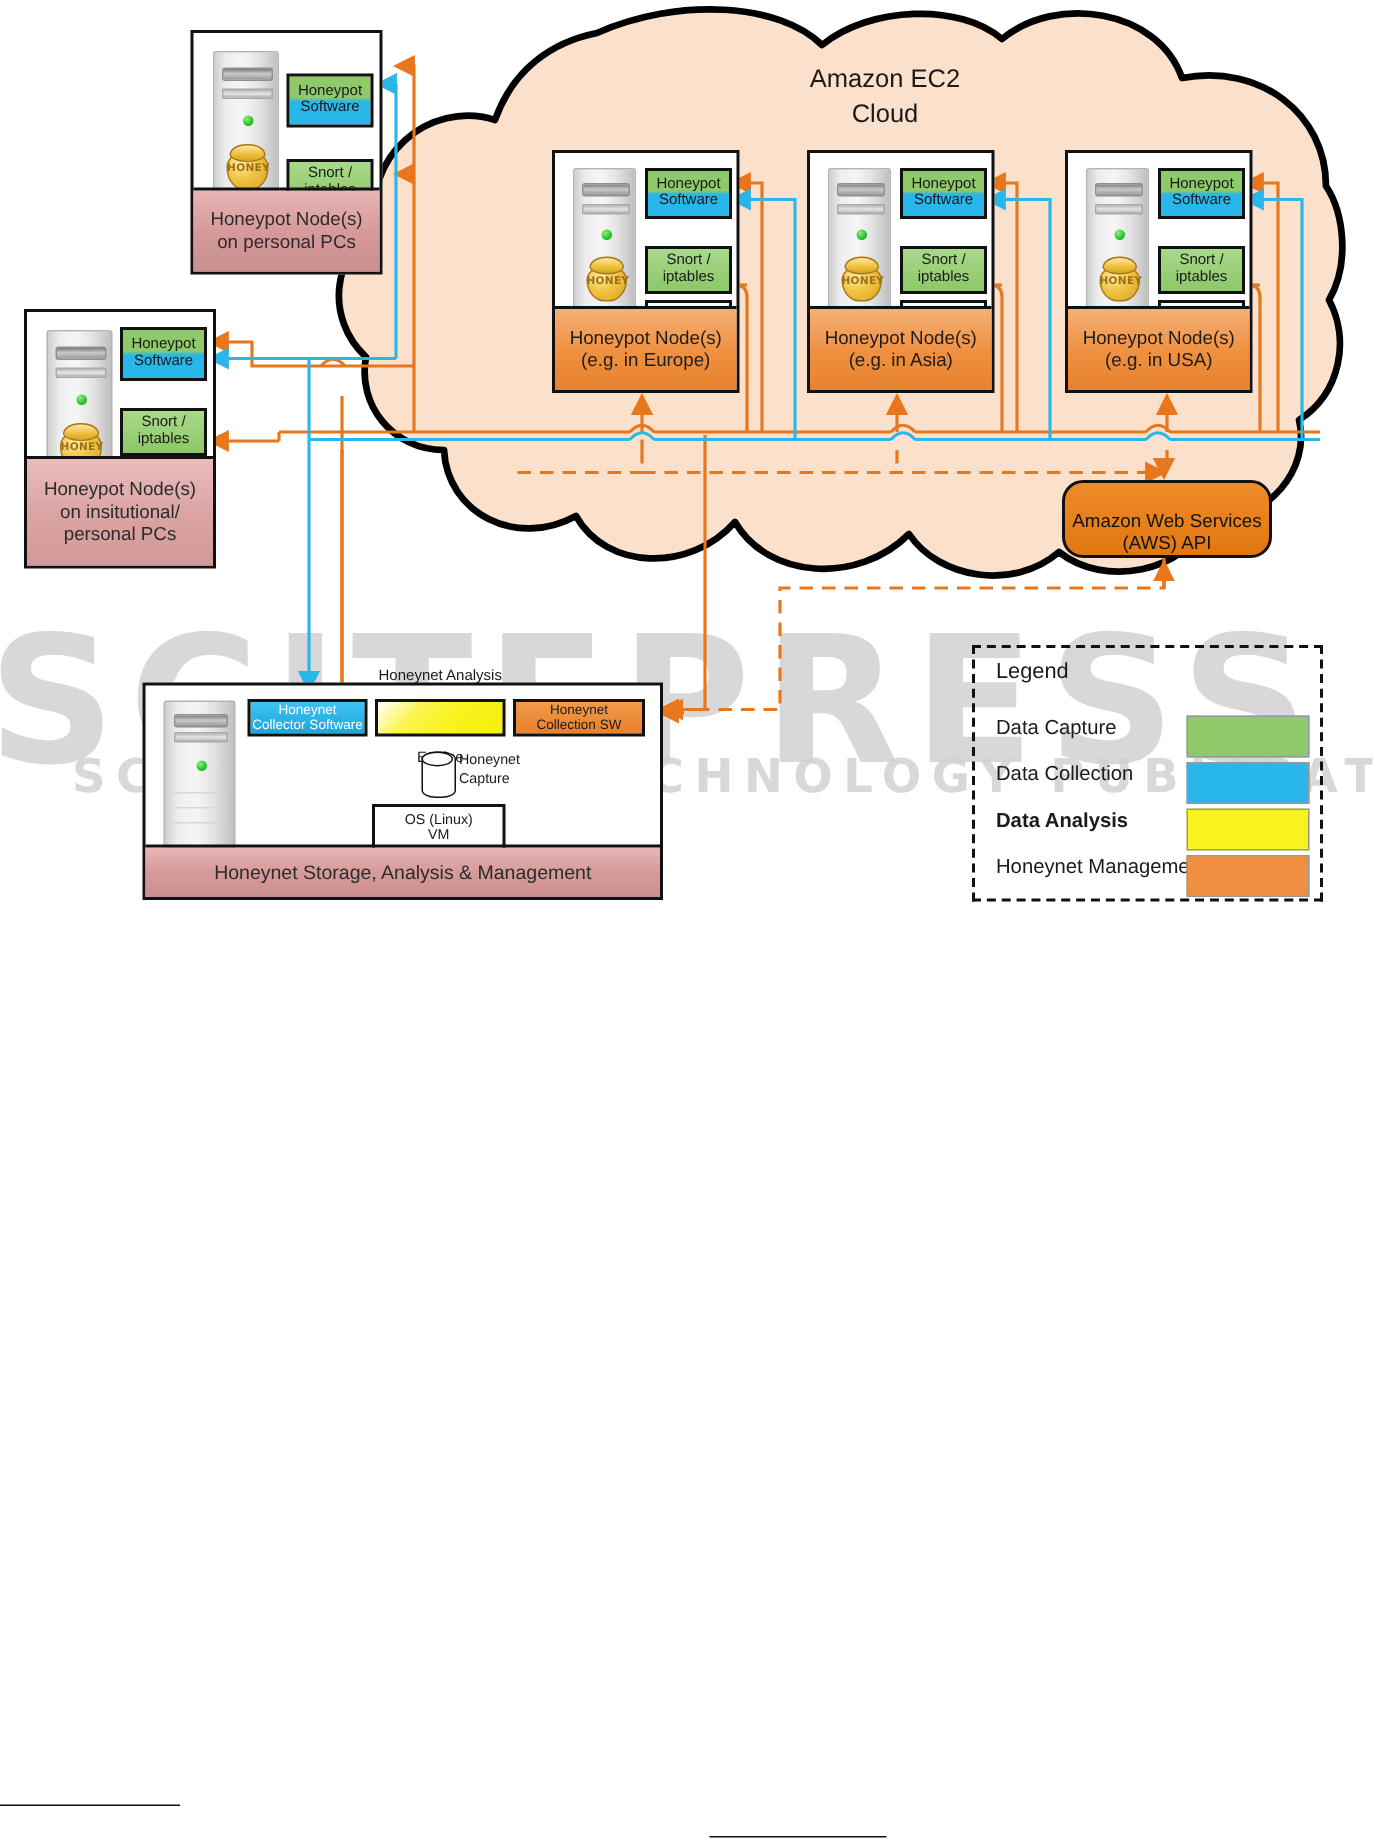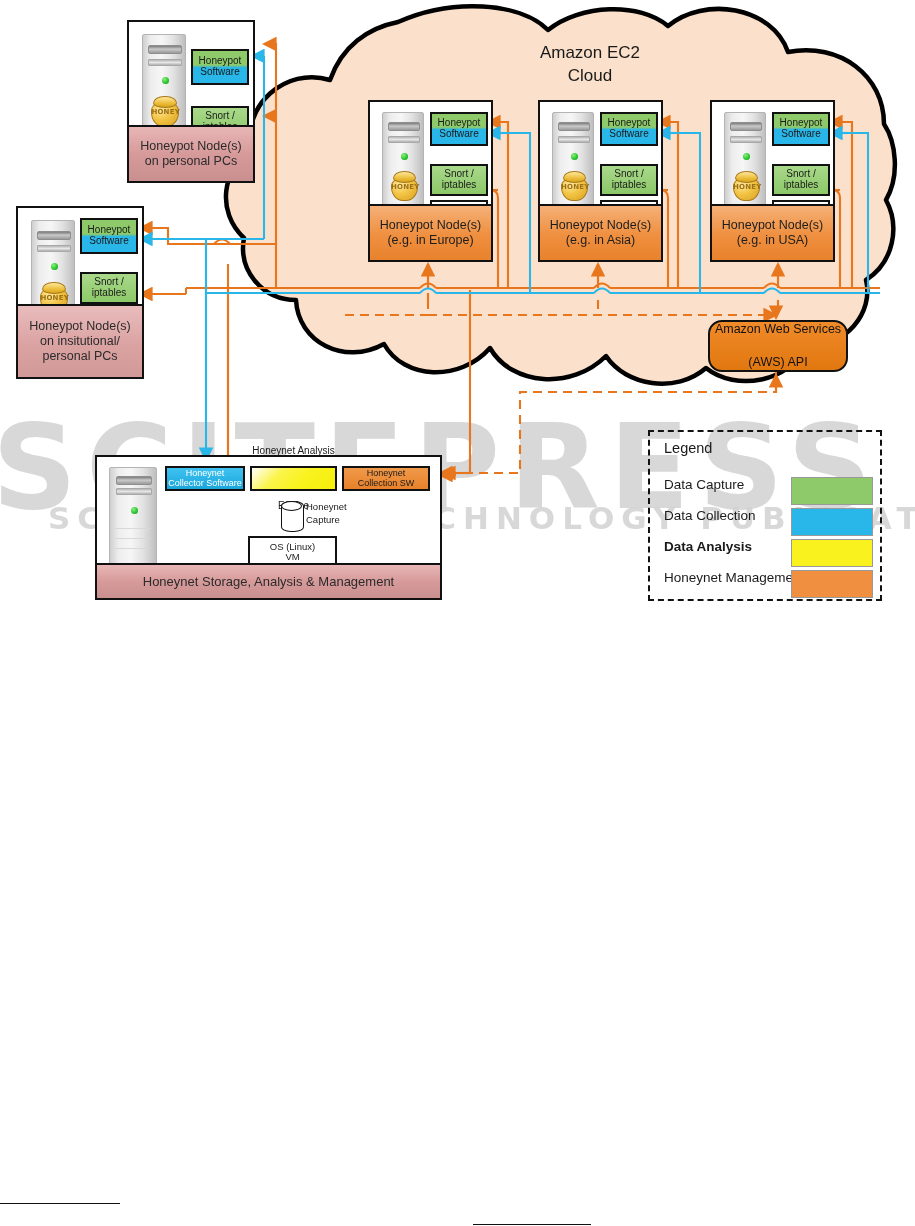--- a/index.html
+++ b/index.html
@@ -63,21 +63,21 @@
   .blk-hp{background:linear-gradient(180deg,#8ec96a 0%,#8ec96a 44%,#29b6e8 52%,#29b6e8 100%);}
   .blk-green{background:linear-gradient(180deg,#a9d98a,#8cc868);}
   .blk-white{background:#fff;}
   .blk-blue{background:linear-gradient(180deg,#3fc2f0,#1aa6dc);}
   .blk-yellow{background:linear-gradient(135deg,#ffffff 0%,#fbf44a 32%,#f9f21e 60%,#f5ef0a 100%);}
   .blk-orange{background:linear-gradient(180deg,#f09a4a,#e8812a);}
 
   
   .pill{position:absolute;border:2px solid #111;border-radius:14px;
      background:linear-gradient(180deg,#f08b2a,#e1770f);
-     display:flex;flex-direction:column;align-items:center;justify-content:space-between;
+     display:flex;flex-direction:column;align-items:center;justify-content:flex-end;
      text-align:center;line-height:1.2;color:#121212;}
 
   
   .legend{position:absolute;border:2.5px dashed #111;background:transparent;}
   .legend .title{position:absolute;left:14px;top:8px;font-size:14.5px;}
   .legend .row{position:absolute;left:14px;height:26px;display:flex;font-size:13.5px;}
   .legend .sw{position:absolute;width:80px;height:26px;border:1px solid #999;}
 
   .db{position:absolute;}
   .db .cyl{position:absolute;left:0;top:0;width:100%;height:100%;

